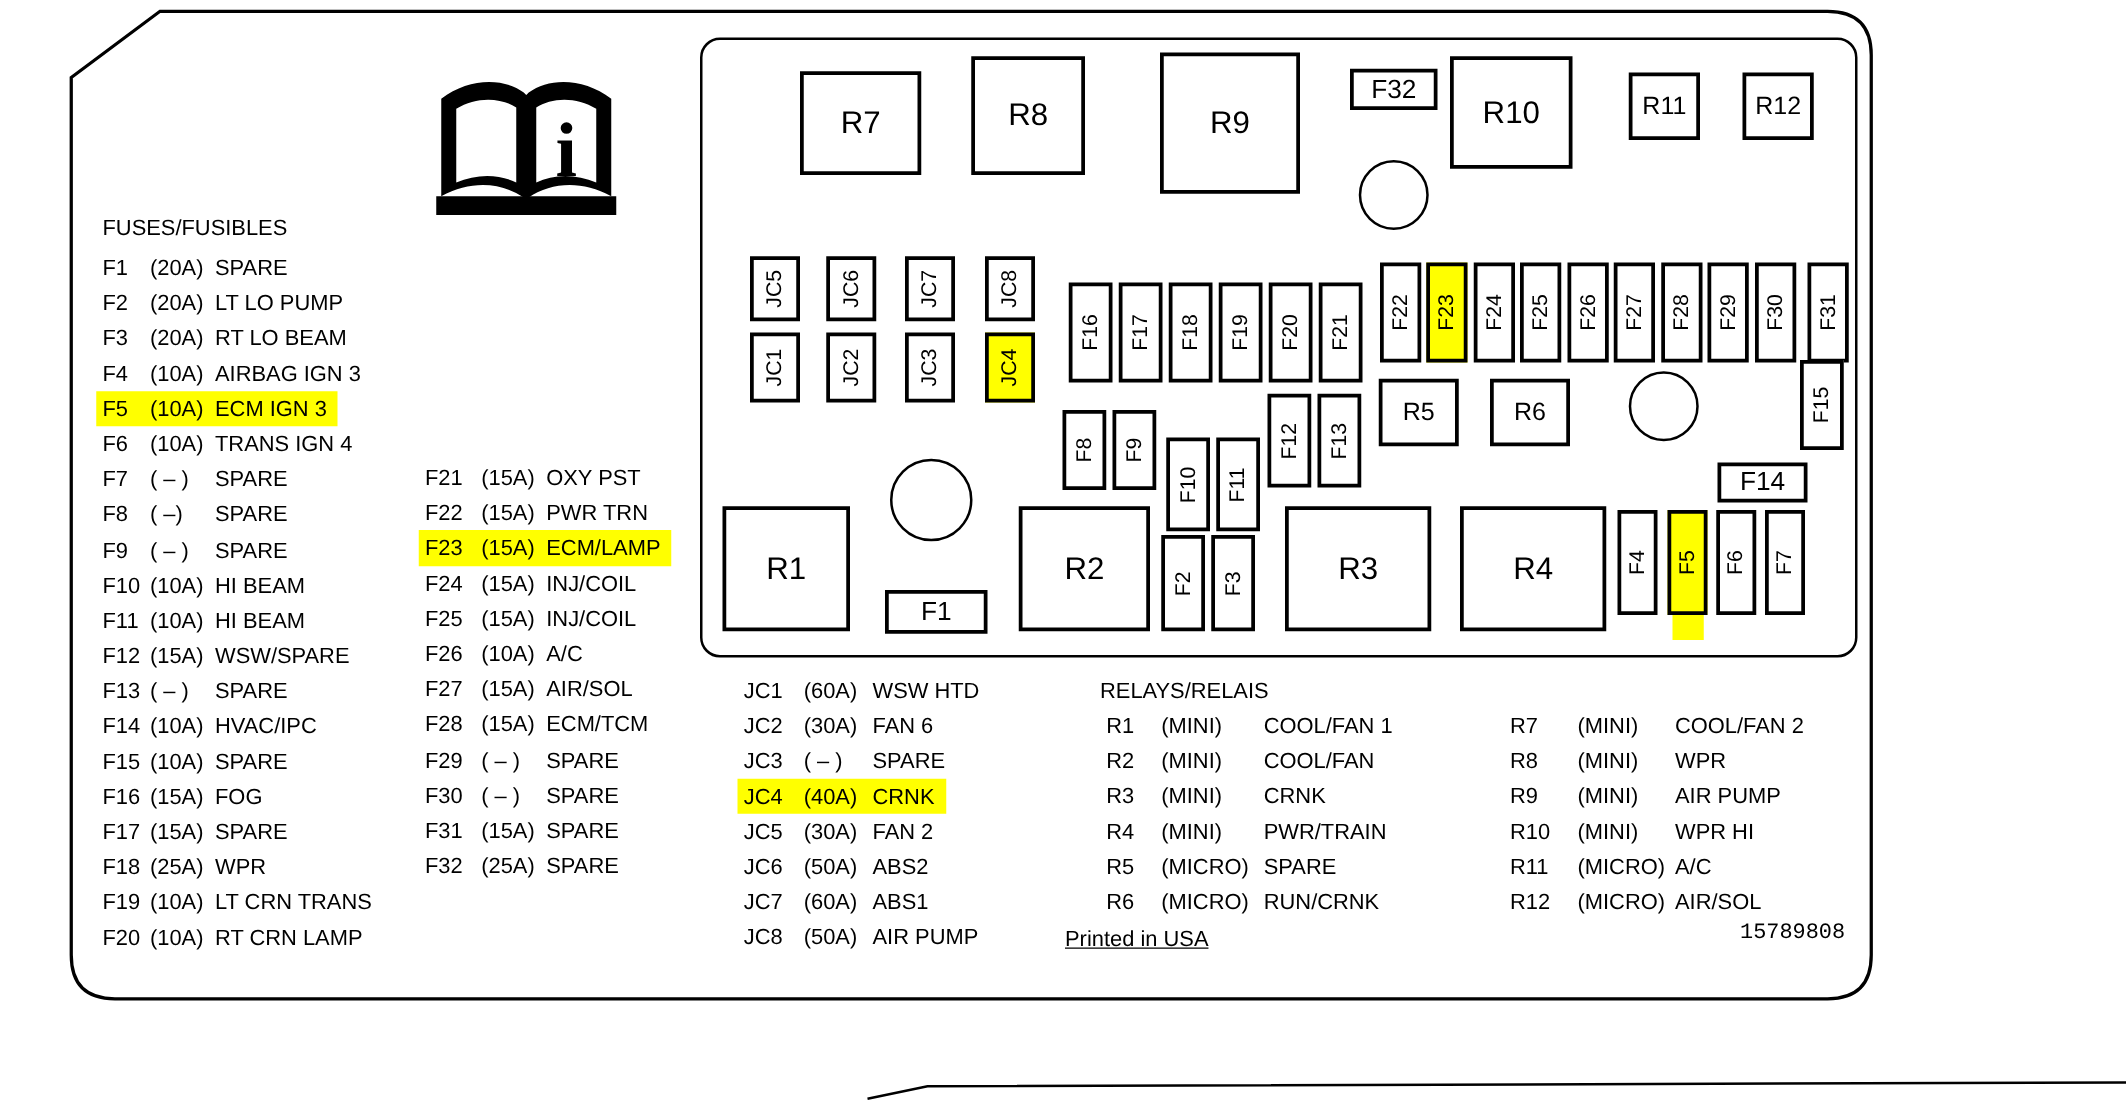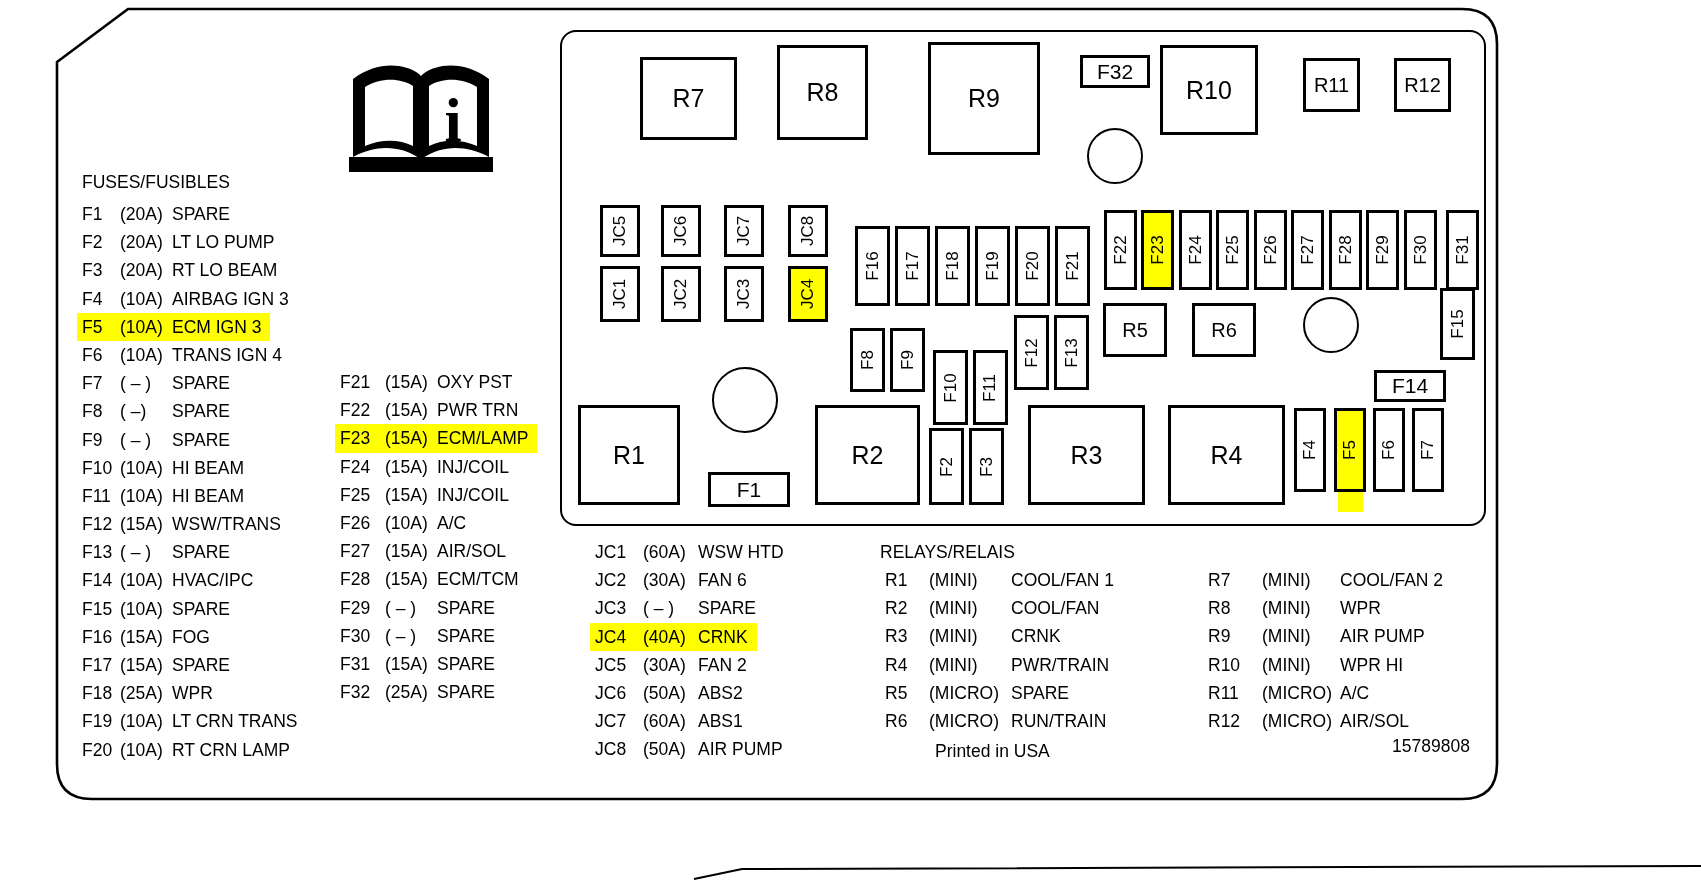--- a/index.html
+++ b/index.html
@@ -270,21 +270,21 @@
         <span class="c c2">HI BEAM</span>
       </div>
       <div class="row">
         <span class="c c0">F11</span>
         <span class="c c1">(10A)</span>
         <span class="c c2">HI BEAM</span>
       </div>
       <div class="row">
         <span class="c c0">F12</span>
         <span class="c c1">(15A)</span>
-        <span class="c c2">WSW/TRANS</span>
+        <span class="c c2">WSW/SPARE</span>
       </div>
       <div class="row">
         <span class="c c0">F13</span>
         <span class="c c1">( – )</span>
         <span class="c c2">SPARE</span>
       </div>
       <div class="row">
         <span class="c c0">F14</span>
         <span class="c c1">(10A)</span>
         <span class="c c2">HVAC/IPC</span>
@@ -449,21 +449,21 @@
         <span class="c c2">PWR/TRAIN</span>
       </div>
       <div class="row">
         <span class="c c0">R5</span>
         <span class="c c1">(MICRO)</span>
         <span class="c c2">SPARE</span>
       </div>
       <div class="row">
         <span class="c c0">R6</span>
         <span class="c c1">(MICRO)</span>
-        <span class="c c2">RUN/TRAIN</span>
+        <span class="c c2">RUN/CRNK</span>
       </div>
     </div>
   <div class="list" id="relay-col2" style="left:1208px;top:566px;--w1:54px;--w2:78px;">
       <div class="row">
         <span class="c c0">R7</span>
         <span class="c c1">(MINI)</span>
         <span class="c c2">COOL/FAN 2</span>
       </div>
       <div class="row">
         <span class="c c0">R8</span>
@@ -485,15 +485,15 @@
         <span class="c c1">(MICRO)</span>
         <span class="c c2">A/C</span>
       </div>
       <div class="row">
         <span class="c c0">R12</span>
         <span class="c c1">(MICRO)</span>
         <span class="c c2">AIR/SOL</span>
       </div>
     </div>
 
-  <div class="footer-text" style="left:935px;top:741px;">Printed in USA</div>
-  <div class="footer-text" style="left:1392px;top:736px;">15789808</div>
+  <div class="footer-text" style="left:852px;top:741px;text-decoration:underline;">Printed in USA</div>
+  <div class="footer-text" style="left:1392px;top:736px;font-family:Liberation Mono, monospace;">15789808</div>
 </div>
 
 </body></html>

